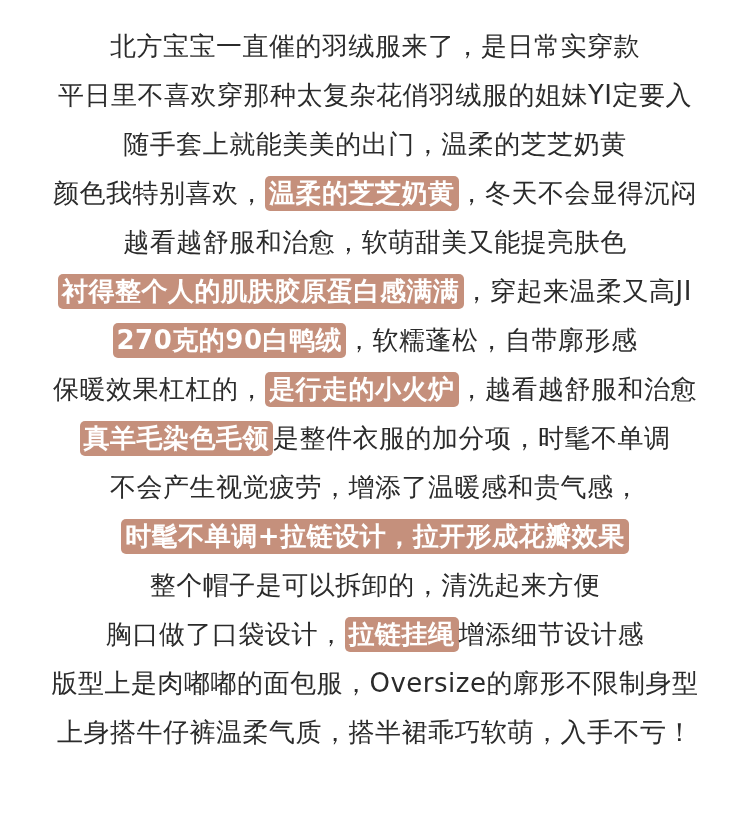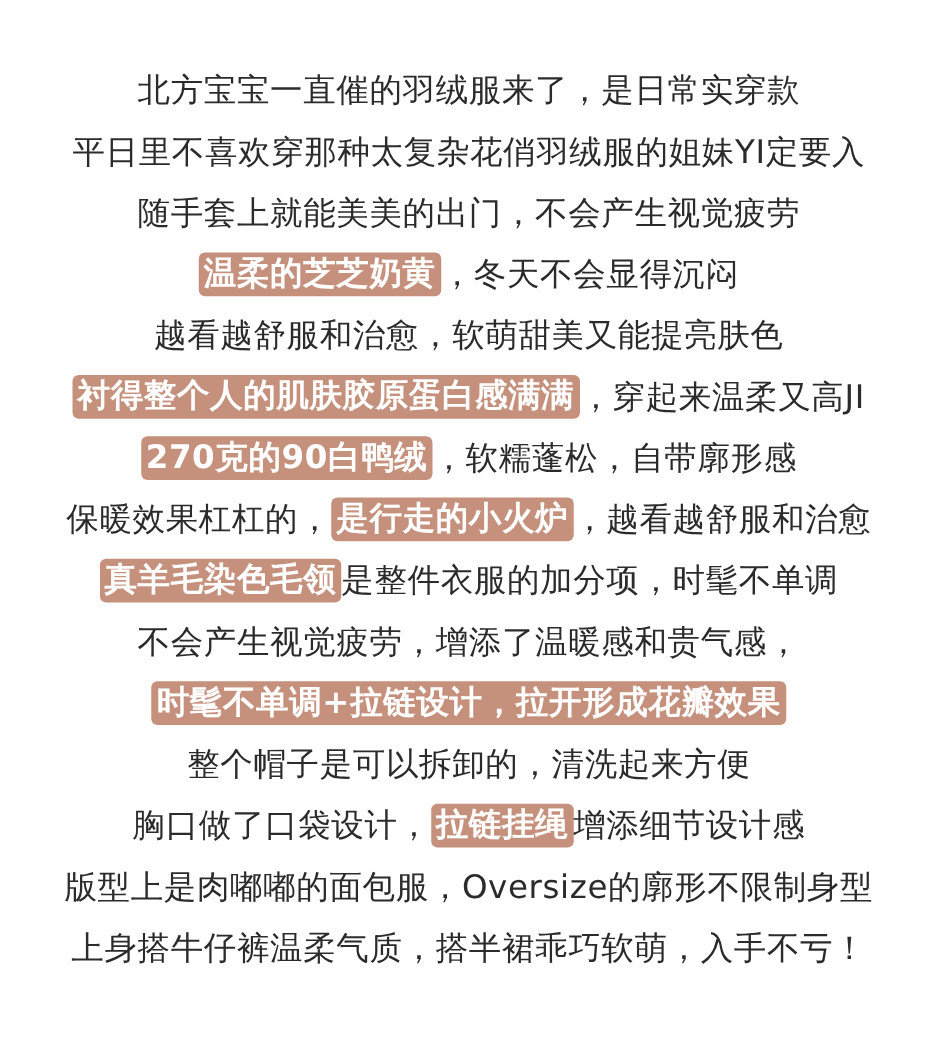--- a/index.html
+++ b/index.html
@@ -12,21 +12,21 @@
   html, body {
     width: 750px;
     height: 833px;
     background: var(--bg);
     font-family: "DejaVu Sans", "Liberation Sans", sans-serif;
     overflow: hidden;
   }
   .page {
     width: 750px;
     height: 833px;
-    padding-top: 48px;
+    padding-top: 22px;
     background: var(--bg);
   }
   .line {
     height: 49px;
     display: flex;
     align-items: center;
     justify-content: center;
     font-size: 26px;
     letter-spacing: 0.5px;
     color: var(--text);
@@ -47,23 +47,24 @@
 
 <div class="page">
   <div>
       <div class="line">
         <span>北方宝宝一直催的羽绒服来了，是日常实穿款</span>
       </div>
       <div class="line">
         <span>平日里不喜欢穿那种太复杂花俏羽绒服的姐妹YI定要入</span>
       </div>
       <div class="line">
-        <span>随手套上就能美美的出门，不会产生视觉疲劳</span>
+        <span>随手套上就能美美的出门，温柔的芝芝奶黄</span>
       </div>
       <div class="line">
+        <span>颜色我特别喜欢，</span>
         <span class="hl">温柔的芝芝奶黄</span>
         <span>，冬天不会显得沉闷</span>
       </div>
       <div class="line">
         <span>越看越舒服和治愈，软萌甜美又能提亮肤色</span>
       </div>
       <div class="line">
         <span class="hl">衬得整个人的肌肤胶原蛋白感满满</span>
         <span>，穿起来温柔又高JI</span>
       </div>

